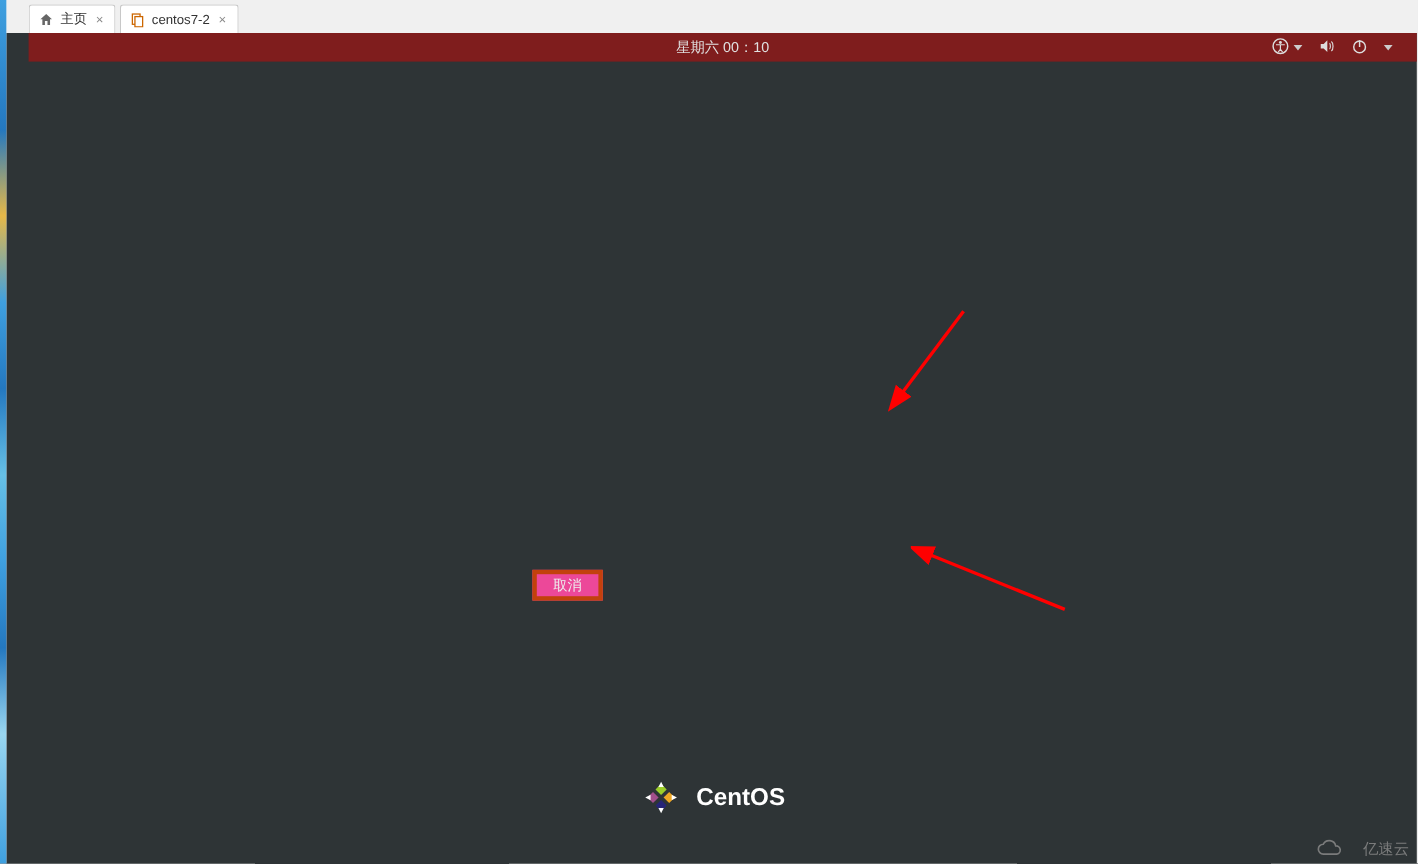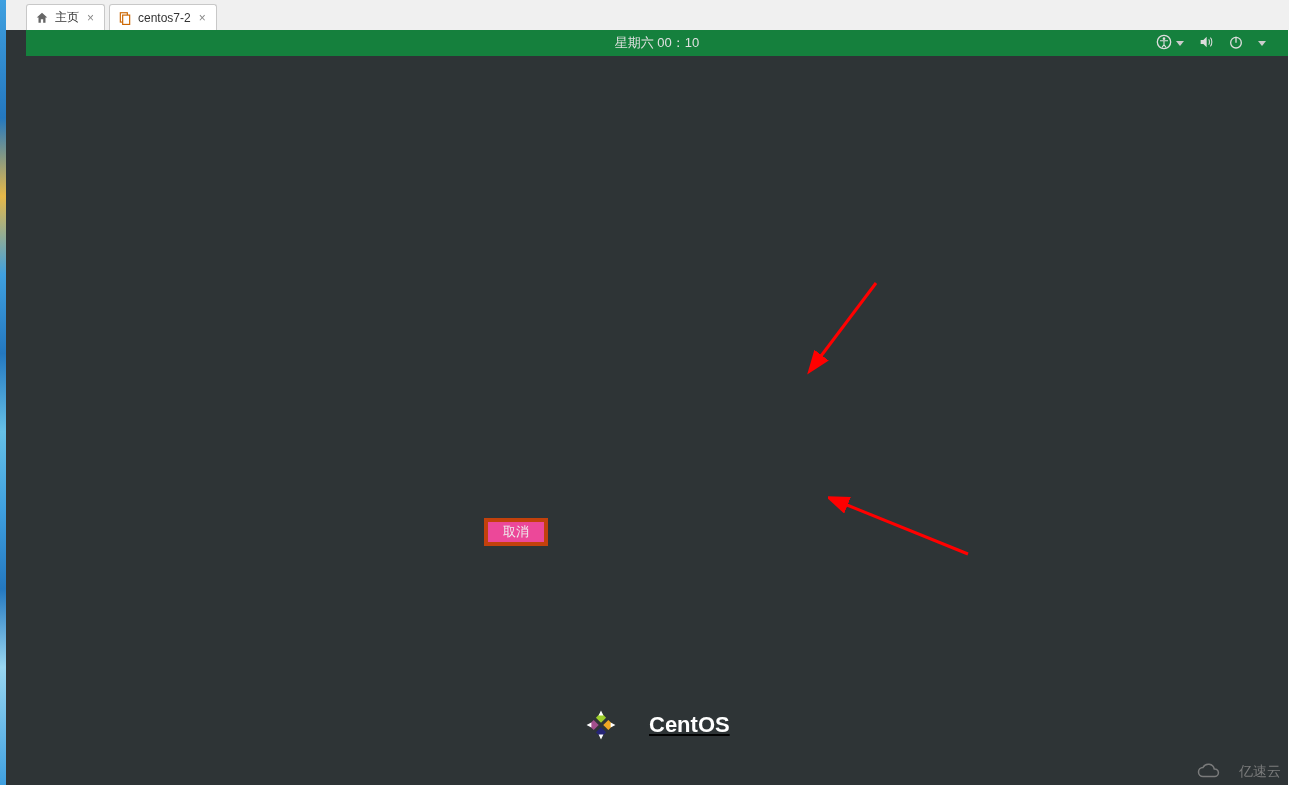--- a/index.html
+++ b/index.html
@@ -51,21 +51,21 @@
 .vm-desktop {
   position: absolute;
   left: 6px; top: 30px;
   width: 1282px; height: 755px;
   background: #2e3436;
 }
 
 
 .gnome-bar {
   position: absolute; left: 0; top: 0; right: 0; height: 26px;
-  background: #15803d;
+  background: #7f1d1d;
   color: #e0e0e0;
   display: flex; align-items: center; justify-content: center;
   font-size: 13px;
   margin-left: 20px;
 }
 .gnome-bar .status-right {
   position: absolute; right: 22px; top: 0; height: 26px;
   display: flex; align-items: center; gap: 14px;
 }
 .gnome-bar .a11y-group {
@@ -127,21 +127,21 @@
 .btn.next {
   position: static;
   background: #33567a;
   border: 1px solid #7aa0c8;
   min-width: 80px;
 }
 
 
 .centos-block {
   position: absolute; left: 575px; top: 675px;
-  display: flex; align-items: center; gap: 28px; text-decoration: underline;
+  display: flex; align-items: center; gap: 12px;
 }
 .centos-logo { width: 40px; height: 40px; }
 .centos-text {
   color: #fff; font-family: "Segoe UI", Arial, sans-serif;
   font-size: 22px; font-weight: 600;
 }
 
 
 .arrow {
   position: absolute; pointer-events: none;

